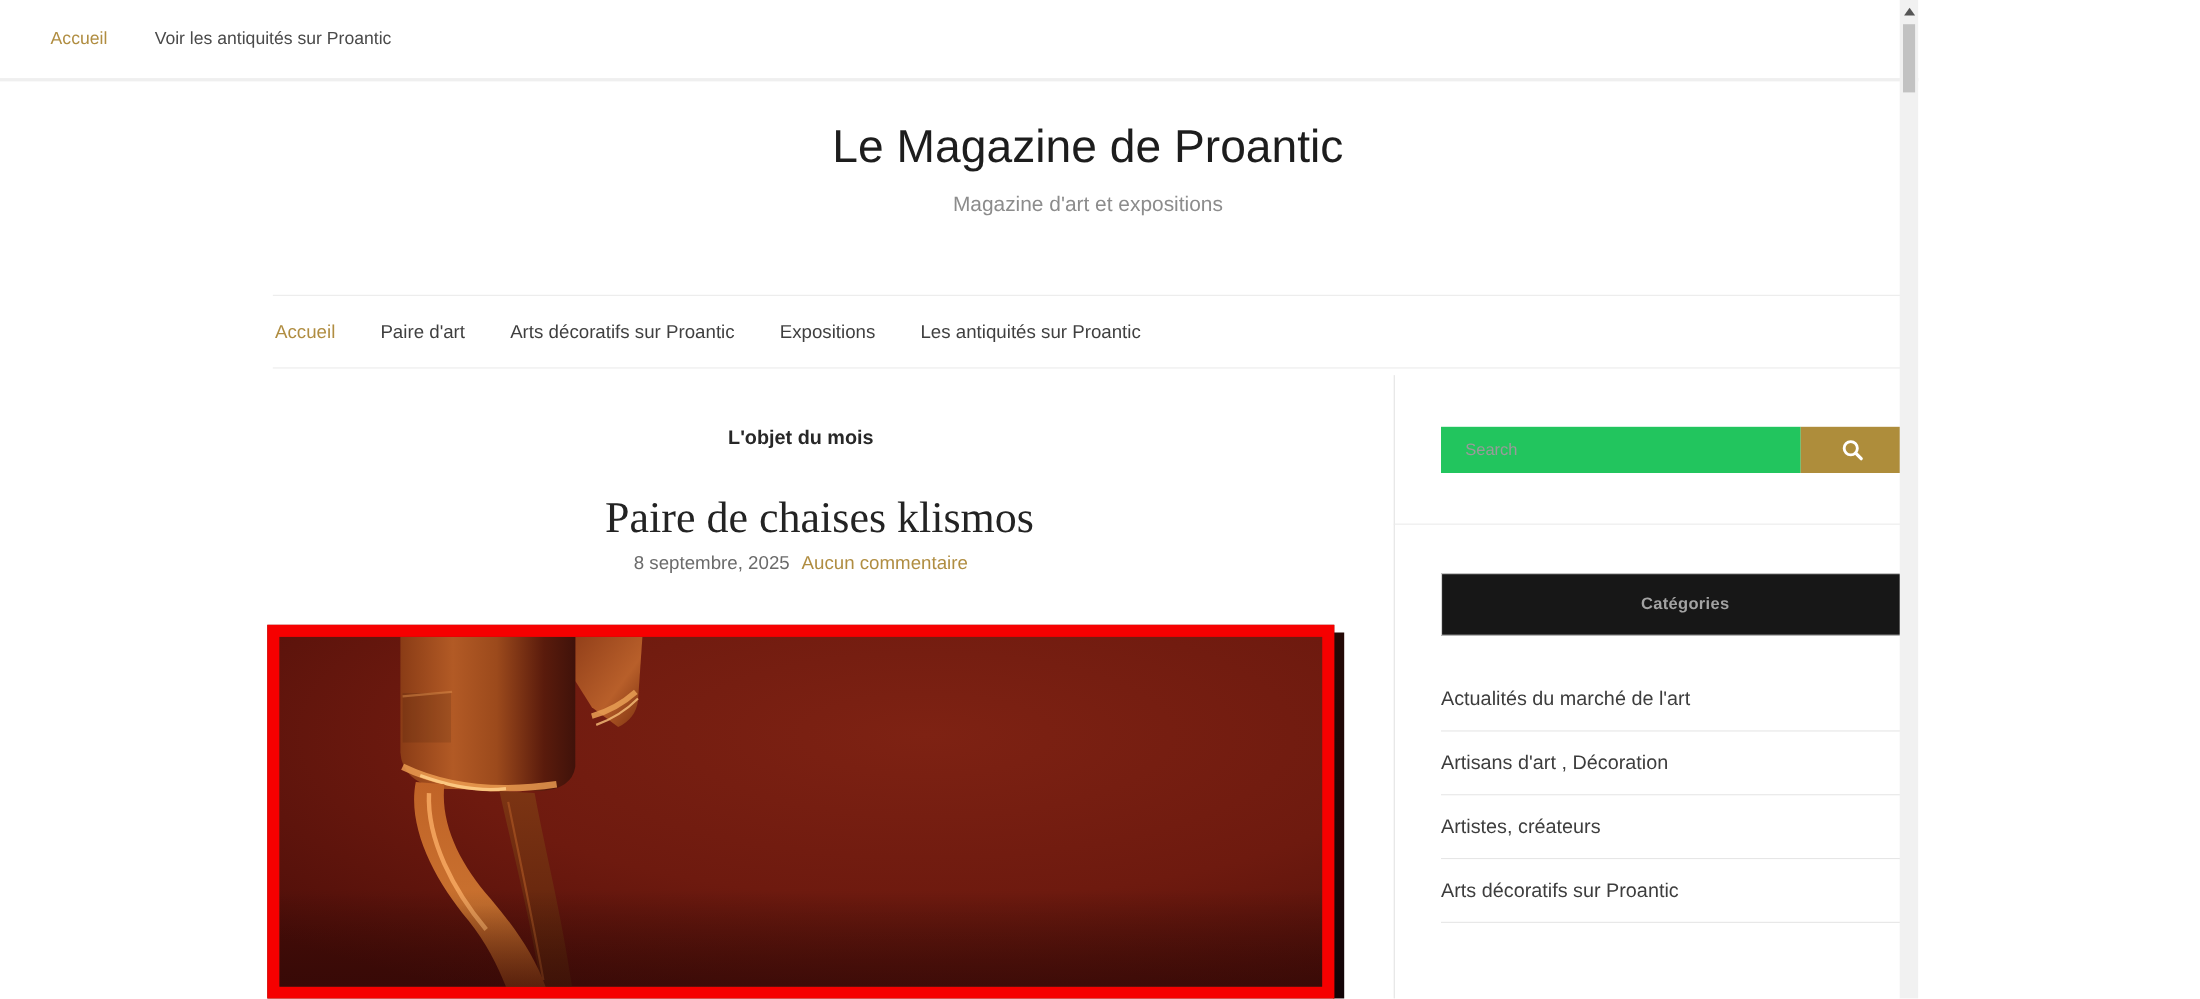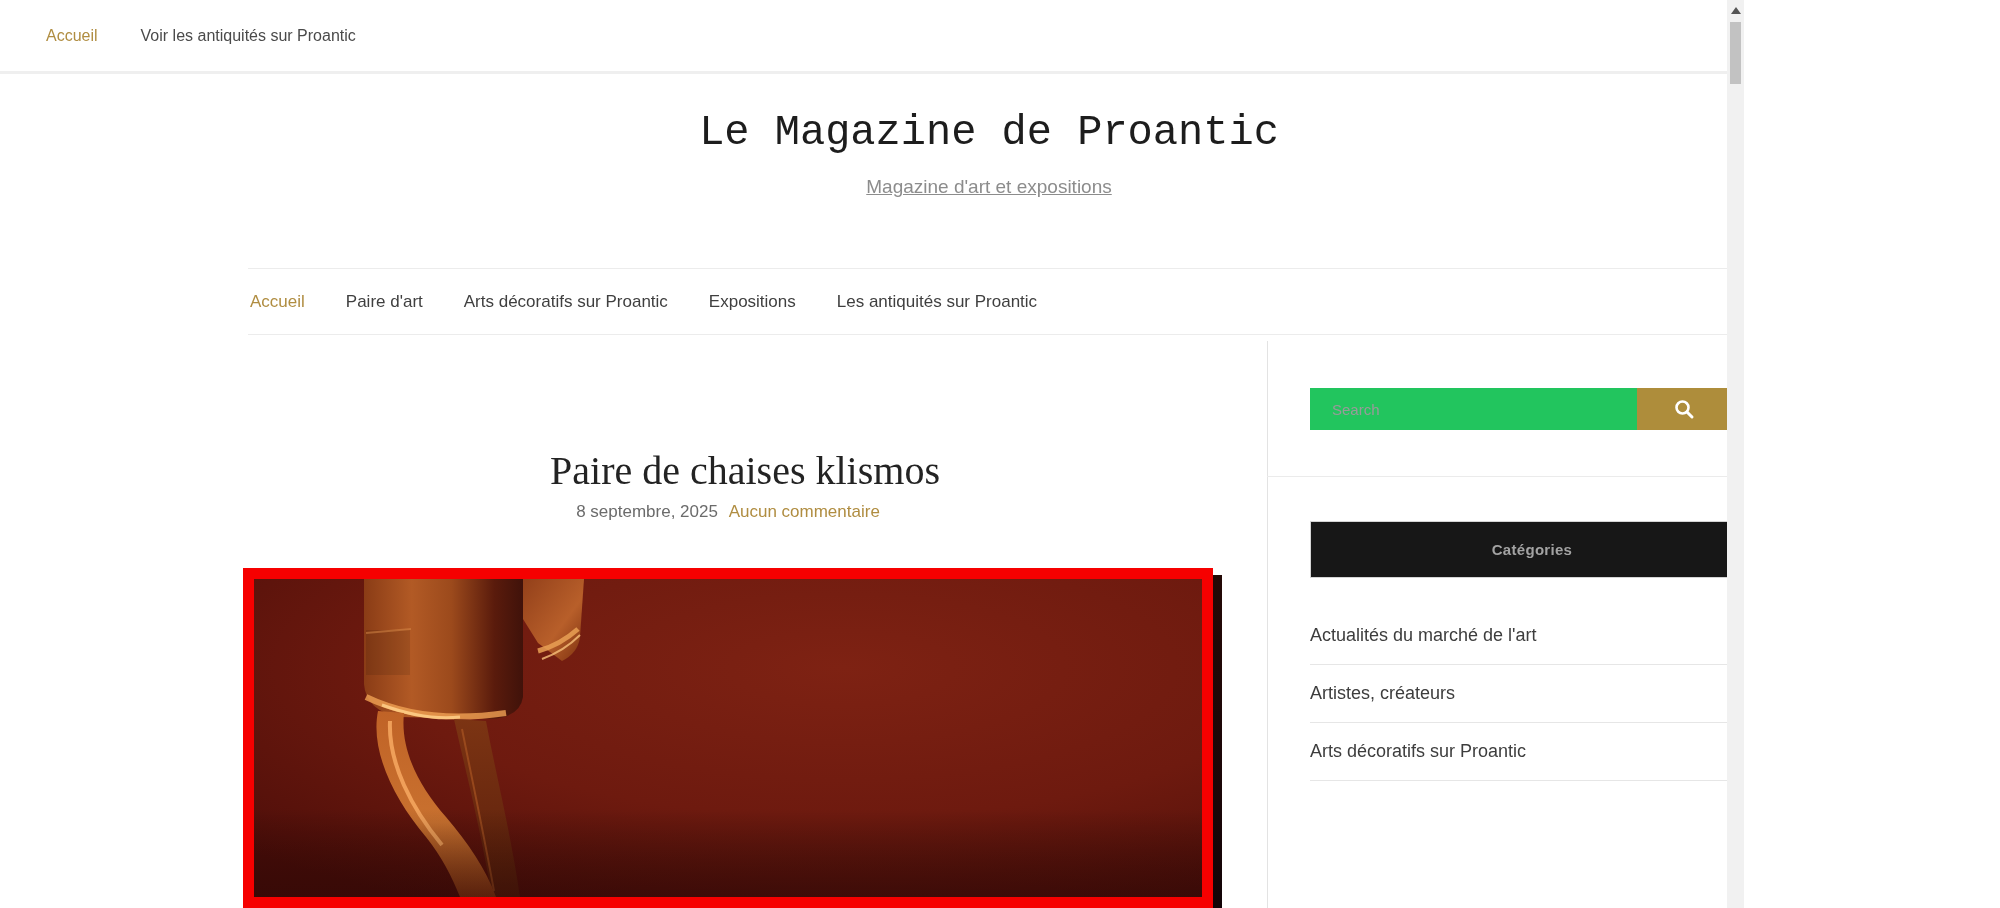--- a/index.html
+++ b/index.html
@@ -9,23 +9,23 @@
 
   
   .topbar{left:0;top:0;width:2000px;height:71px;background:#ffffff;
           border-bottom:3px solid #efefef;display:flex;align-items:center;}
   .topbar a{text-decoration:none;font-size:16px;}
   .topbar-home{margin-left:46px;color:#b08d41;}
   .topbar-proantic{margin-left:43px;color:#4a4a4a;}
 
   
   .site-header{left:248px;top:108px;width:1482px;text-align:center;}
-  .site-title{font-family:Liberation Mono, monospace;font-weight:400;font-size:42px;
+  .site-title{font-family:Liberation Sans, sans-serif;font-weight:400;font-size:42px;
               color:#1d1d1d;margin:0;line-height:1.2;}
-  .site-tagline{margin-top:18px;font-size:19px;color:#8c8c8c;text-decoration:underline;}
+  .site-tagline{margin-top:18px;font-size:19px;color:#8c8c8c;}
 
   
   .main-nav{left:248px;top:268px;width:1482px;height:67px;
             border-top:1px solid #ececec;border-bottom:1px solid #ececec;
             display:flex;align-items:center;gap:41px;padding-left:2px;box-sizing:border-box;}
   .main-nav a{text-decoration:none;font-size:17px;color:#3f3f3f;}
   .main-nav a.active{color:#b08d41;}
 
   
   .v-divider{left:1267px;top:341px;width:1px;height:567px;background:#e3e3e3;}
@@ -85,20 +85,21 @@
   <nav class="abs main-nav">
     <a href="#" class="active">Accueil</a>
     <a href="#">Paire d'art</a>
     <a href="#">Arts décoratifs sur Proantic</a>
     <a href="#">Expositions</a>
     <a href="#">Les antiquités sur Proantic</a>
   </nav>
 
   <div class="abs v-divider"></div>
 
+  <div class="abs post-category">L'objet du mois</div>
   <h2 class="abs post-title">Paire de chaises klismos</h2>
   <div class="abs post-meta">
     <span>8 septembre, 2025</span>
     <a href="#" class="comments-link">Aucun commentaire</a>
   </div>
 
   <div class="abs photo-sliver"></div>
 
   <div class="abs figure-highlight">
     <svg viewBox="0 0 948 318" preserveAspectRatio="none">
@@ -161,20 +162,21 @@
       <circle cx="9.5" cy="9.5" r="6" fill="none" stroke="#ffffff" stroke-width="2.6"></circle>
       <line x1="14" y1="14" x2="19" y2="19" stroke="#ffffff" stroke-width="3" stroke-linecap="round"></line>
     </svg>
   </button>
 
   <div class="abs widget-sep"></div>
 
   <div class="abs cat-header">Catégories</div>
   <ul class="abs cat-list">
     <li><a href="#">Actualités du marché de l'art</a></li>
+    <li><a href="#">Artisans d'art , Décoration</a></li>
     <li><a href="#">Artistes, créateurs</a></li>
     <li><a href="#">Arts décoratifs sur Proantic</a></li>
   </ul>
 
   <div class="abs scrollbar">
     <div class="scroll-up"></div>
     <div class="scroll-thumb"></div>
   </div>
 
 </div>

